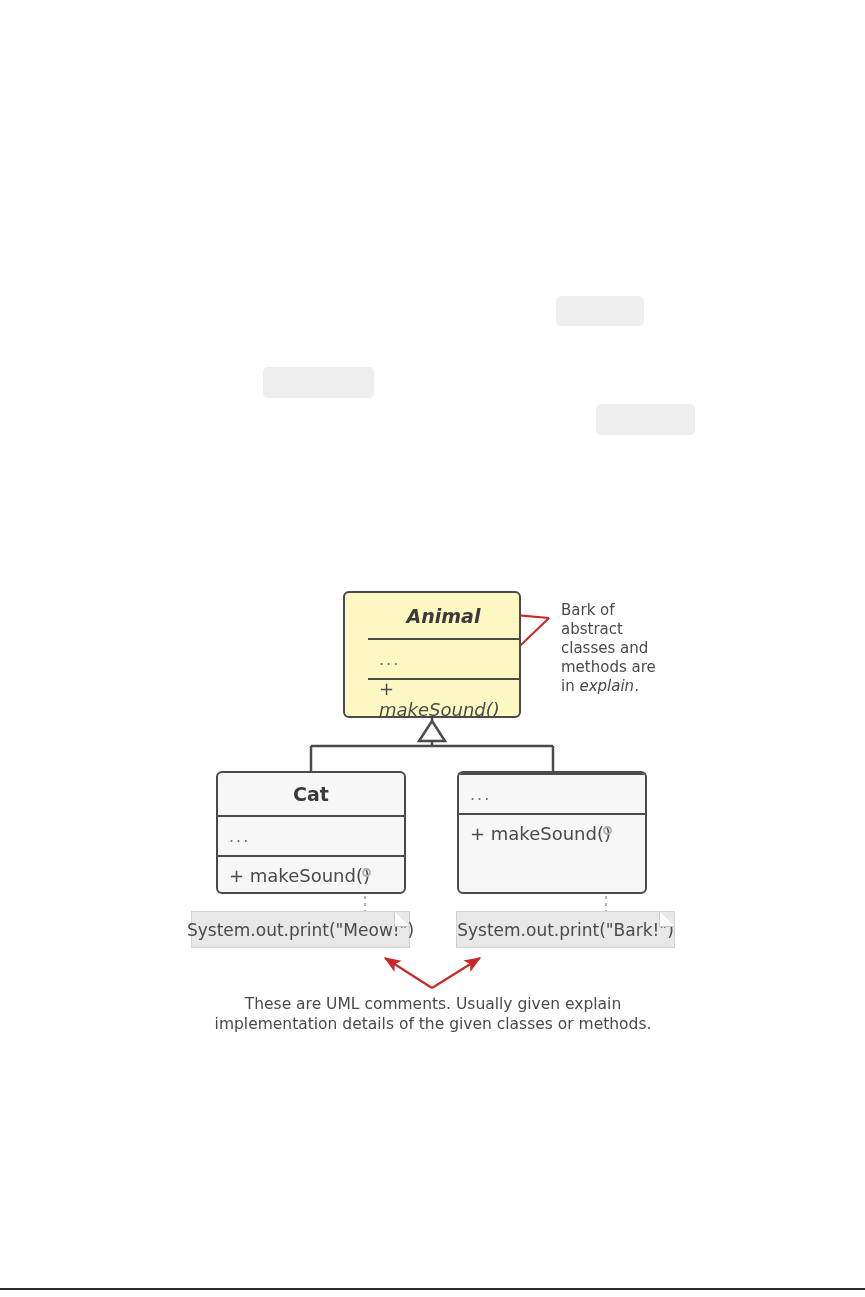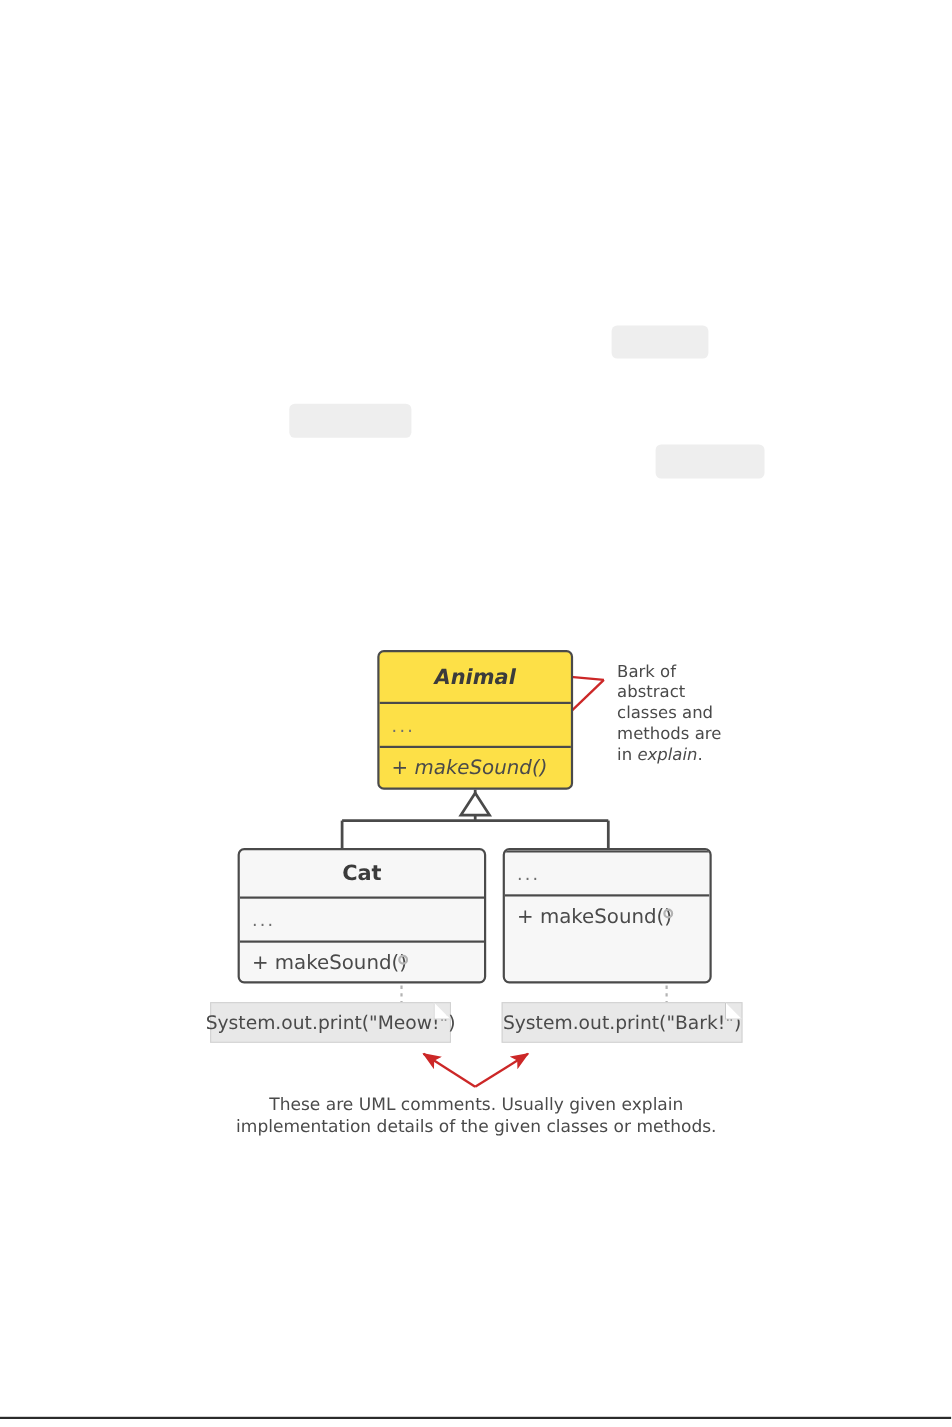--- a/index.html
+++ b/index.html
@@ -64,21 +64,21 @@
     font-size: 16px;
   }
 
   
   #animal-class { left: 343px; top: 591px; width: 178px; height: 127px; }
   #animal-class .title { height: 45px; font-size: 19px; }
   #animal-class .attrs { height: 40px; font-size: 16px; }
   #animal-class .ops   { height: 39px; font-size: 18px; }
 
   
-  #cat-class { left: 216px; top: 771px; width: 226px; height: 123px; }
+  #cat-class { left: 216px; top: 771px; width: 190px; height: 123px; }
   #cat-class .title { height: 42px; font-size: 19px; }
   #cat-class .attrs { height: 40px; font-size: 16px; }
   #cat-class .ops   { height: 38px; font-size: 18px; }
 
   
   #dog-class { left: 457px; top: 771px; width: 190px; height: 123px; }
   #dog-class .title { height: 42px; font-size: 19px; }
   #dog-class .attrs { height: 40px; font-size: 16px; }
   #dog-class .ops   { height: 38px; font-size: 18px; }
 
@@ -195,21 +195,21 @@
       <line x1="549" y1="618" x2="481" y2="612"></line>
       <line x1="549" y1="618" x2="472" y2="692"></line>
     </g>
 
     <g stroke="#cc2727" stroke-width="2.1" fill="none" marker-end="url(#redArrow)">
       <line x1="432" y1="988" x2="385" y2="958"></line>
       <line x1="432" y1="988" x2="480" y2="958"></line>
     </g>
   </svg>
 
-  <div class="uml-class" id="animal-class" style="background: #fde047; border-color: rgb(74, 74, 74);">
+  <div class="uml-class" id="animal-class" style="background: #fef9c3; border-color: rgb(74, 74, 74); padding-left: 23px;">
     <div class="uml-row title">
       <span class="italic">Animal</span>
     </div>
     <div class="uml-row attrs sep" style="border-top-color: rgb(74, 74, 74);">
       <span class="ellipsis">...</span>
     </div>
     <div class="uml-row ops sep" style="border-top-color: rgb(74, 74, 74);">
       <span class="italic">+ makeSound()</span>
     </div>
   </div>

